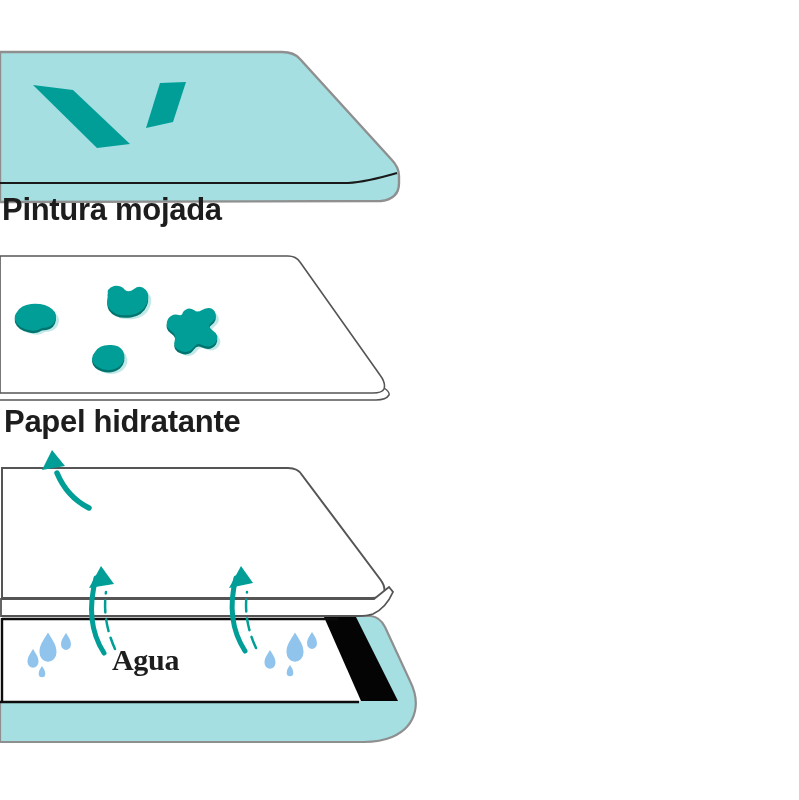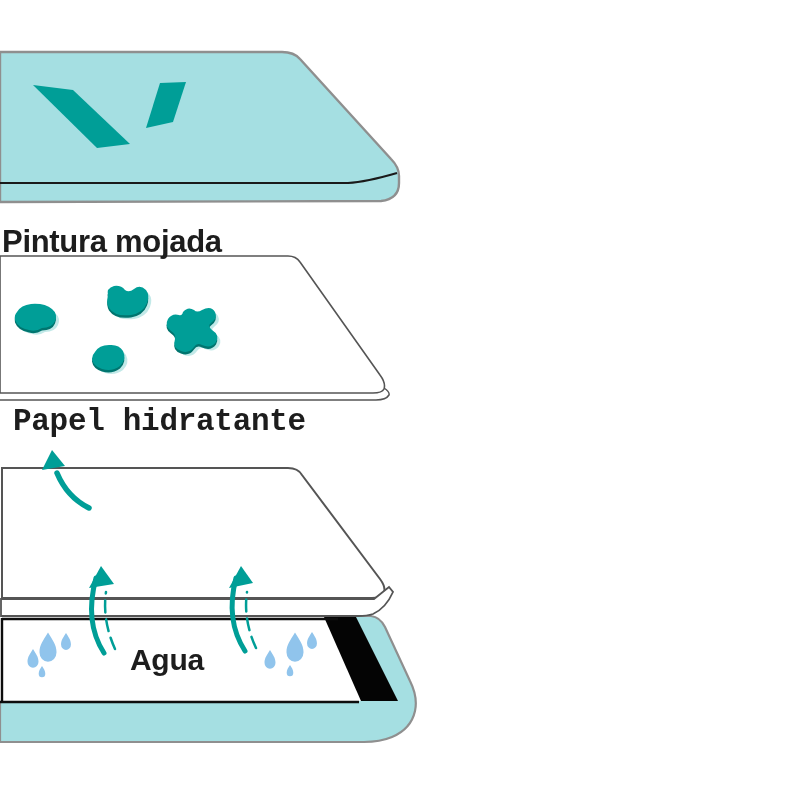--- a/index.html
+++ b/index.html
@@ -118,20 +118,20 @@
       <path class="arrow-shaft" style="stroke-width:2.5;stroke-dasharray:12 7" d="M115,649 Q102,620 106,592"></path>
       <path class="accent" d="M101,566 L89,588 L114,584 Z"></path>
     </g>
     <g>
       <path class="arrow-shaft" style="stroke-width:5" d="M245,651 Q225,620 236,578"></path>
       <path class="arrow-shaft" style="stroke-width:2.5;stroke-dasharray:12 7" d="M256,648 Q243,620 247,592"></path>
       <path class="accent" d="M241,566 L229,588 L253,583 Z"></path>
     </g>
   </svg>
 
-  <div class="layer-label lbl-xl" style="left:2px;top:224px;">Pintura mojada</div>
+  <div class="layer-label lbl-xl" style="left:2px;top:192px;">Pintura mojada</div>
 
-  <div class="layer-label lbl-xl" style="left:13px;top:404px;font-family:Liberation Mono, monospace;">Papel hidratante</div>
+  <div class="layer-label lbl-xl" style="left:4px;top:404px;">Papel hidratante</div>
 
 
-  <div class="layer-label lbl-l" style="left:130px;top:643px;">Agua</div>
+  <div class="layer-label lbl-l" style="left:112px;top:643px;font-family:Liberation Serif, serif;">Agua</div>
 
 </div>
 
 </body></html>

